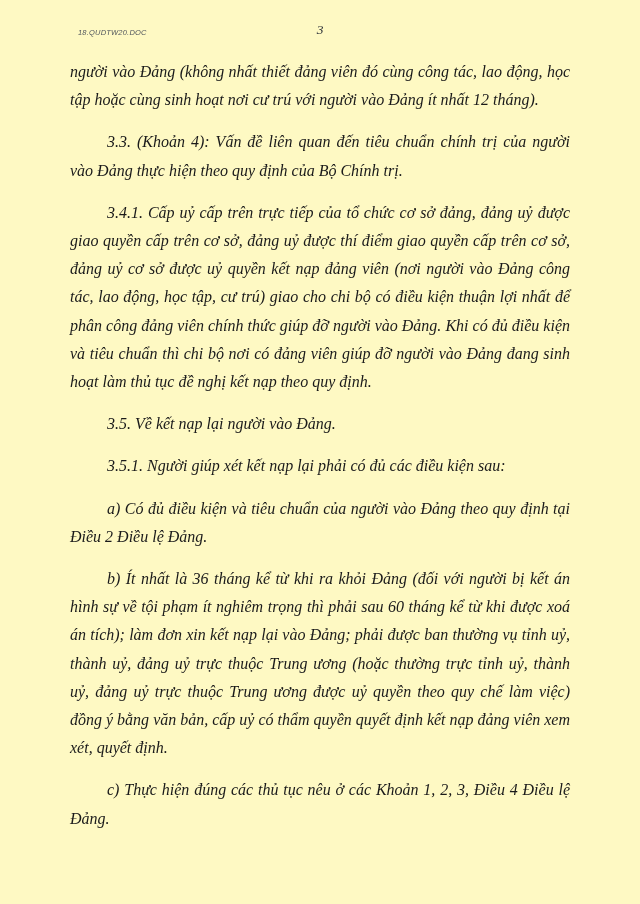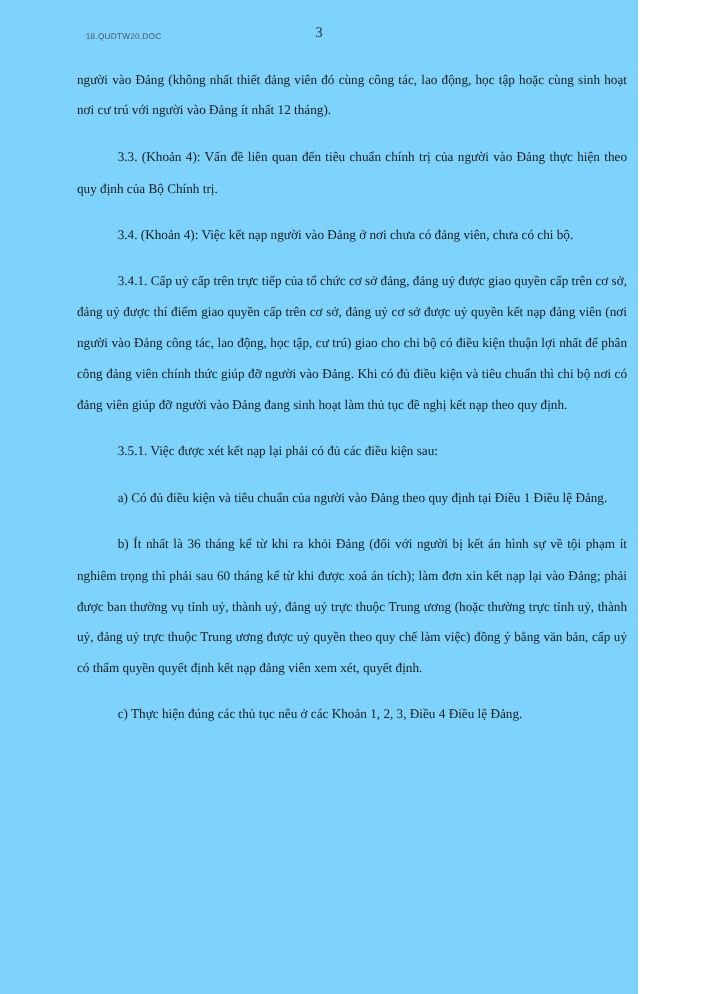--- a/index.html
+++ b/index.html
@@ -10,26 +10,27 @@
   }
   body {
     width: 640px;
     height: 904px;
     font-family: "Liberation Serif", "DejaVu Serif", serif;
     color: #1c1c1c;
     -webkit-font-smoothing: antialiased;
   }
   .page {
     position: relative;
-    width: 580px;
+    width: 640px;
     height: 904px;
     box-sizing: border-box;
     padding: 0;
-    background: #7dd3fc;
+    background: #fef9c3;
     overflow: hidden;
+    font-style: italic;
   }
 
   
   .header {
     position: absolute;
     top: 22px;
     left: 0;
     right: 0;
     height: 28px;
   }
@@ -55,21 +56,21 @@
 
   
   .body-text {
     position: absolute;
     top: 58px;
     left: 70px;
     width: 500px;
   }
   p.para {
     margin: 0 0 0 0;
-    font-size: 12px;
+    font-size: 16px;
     line-height: 28.2px;
     text-align: justify;
     text-justify: inter-word;
     color: #1a1a1a;
     hyphens: none;
   }
   p.indent {
     text-indent: 37px;
   }
   p.gap-sm {
@@ -87,21 +88,21 @@
 <div class="page">
 
   <div class="header">
     <div class="header-doc-id">18.QUDTW20.DOC</div>
     <div class="header-page-number">3</div>
   </div>
 
   <div class="body-text">
       <p class="para gap-0">người vào Đảng (không nhất thiết đảng viên đó cùng công tác, lao động, học tập hoặc cùng sinh hoạt nơi cư trú với người vào Đảng ít nhất 12 tháng).</p>
       <p class="para indent gap-sm">3.3. (Khoản 4): Vấn đề liên quan đến tiêu chuẩn chính trị của người vào Đảng thực hiện theo quy định của Bộ Chính trị.</p>
-      <p class="para indent gap-sm">3.4. (Khoản 4): Việc kết nạp người vào Đảng ở nơi chưa có đảng viên, chưa có chi bộ.</p>
       <p class="para indent gap-sm">3.4.1. Cấp uỷ cấp trên trực tiếp của tổ chức cơ sở đảng, đảng uỷ được giao quyền cấp trên cơ sở, đảng uỷ được thí điểm giao quyền cấp trên cơ sở, đảng uỷ cơ sở được uỷ quyền kết nạp đảng viên (nơi người vào Đảng công tác, lao động, học tập, cư trú) giao cho chi bộ có điều kiện thuận lợi nhất để phân công đảng viên chính thức giúp đỡ người vào Đảng. Khi có đủ điều kiện và tiêu chuẩn thì chi bộ nơi có đảng viên giúp đỡ người vào Đảng đang sinh hoạt làm thủ tục đề nghị kết nạp theo quy định.</p>
-      <p class="para indent gap-sm">3.5.1. Việc được xét kết nạp lại phải có đủ các điều kiện sau:</p>
-      <p class="para indent gap-sm">a) Có đủ điều kiện và tiêu chuẩn của người vào Đảng theo quy định tại Điều 1 Điều lệ Đảng.</p>
+      <p class="para indent gap-sm">3.5. Về kết nạp lại người vào Đảng.</p>
+      <p class="para indent gap-sm">3.5.1. Người giúp xét kết nạp lại phải có đủ các điều kiện sau:</p>
+      <p class="para indent gap-sm">a) Có đủ điều kiện và tiêu chuẩn của người vào Đảng theo quy định tại Điều 2 Điều lệ Đảng.</p>
       <p class="para indent gap-sm">b) Ít nhất là 36 tháng kể từ khi ra khỏi Đảng (đối với người bị kết án hình sự về tội phạm ít nghiêm trọng thì phải sau 60 tháng kể từ khi được xoá án tích); làm đơn xin kết nạp lại vào Đảng; phải được ban thường vụ tỉnh uỷ, thành uỷ, đảng uỷ trực thuộc Trung ương (hoặc thường trực tỉnh uỷ, thành uỷ, đảng uỷ trực thuộc Trung ương được uỷ quyền theo quy chế làm việc) đồng ý bằng văn bản, cấp uỷ có thẩm quyền quyết định kết nạp đảng viên xem xét, quyết định.</p>
       <p class="para indent gap-sm">c) Thực hiện đúng các thủ tục nêu ở các Khoản 1, 2, 3, Điều 4 Điều lệ Đảng.</p>
     </div>
 
 </div>
 
 </body></html>

